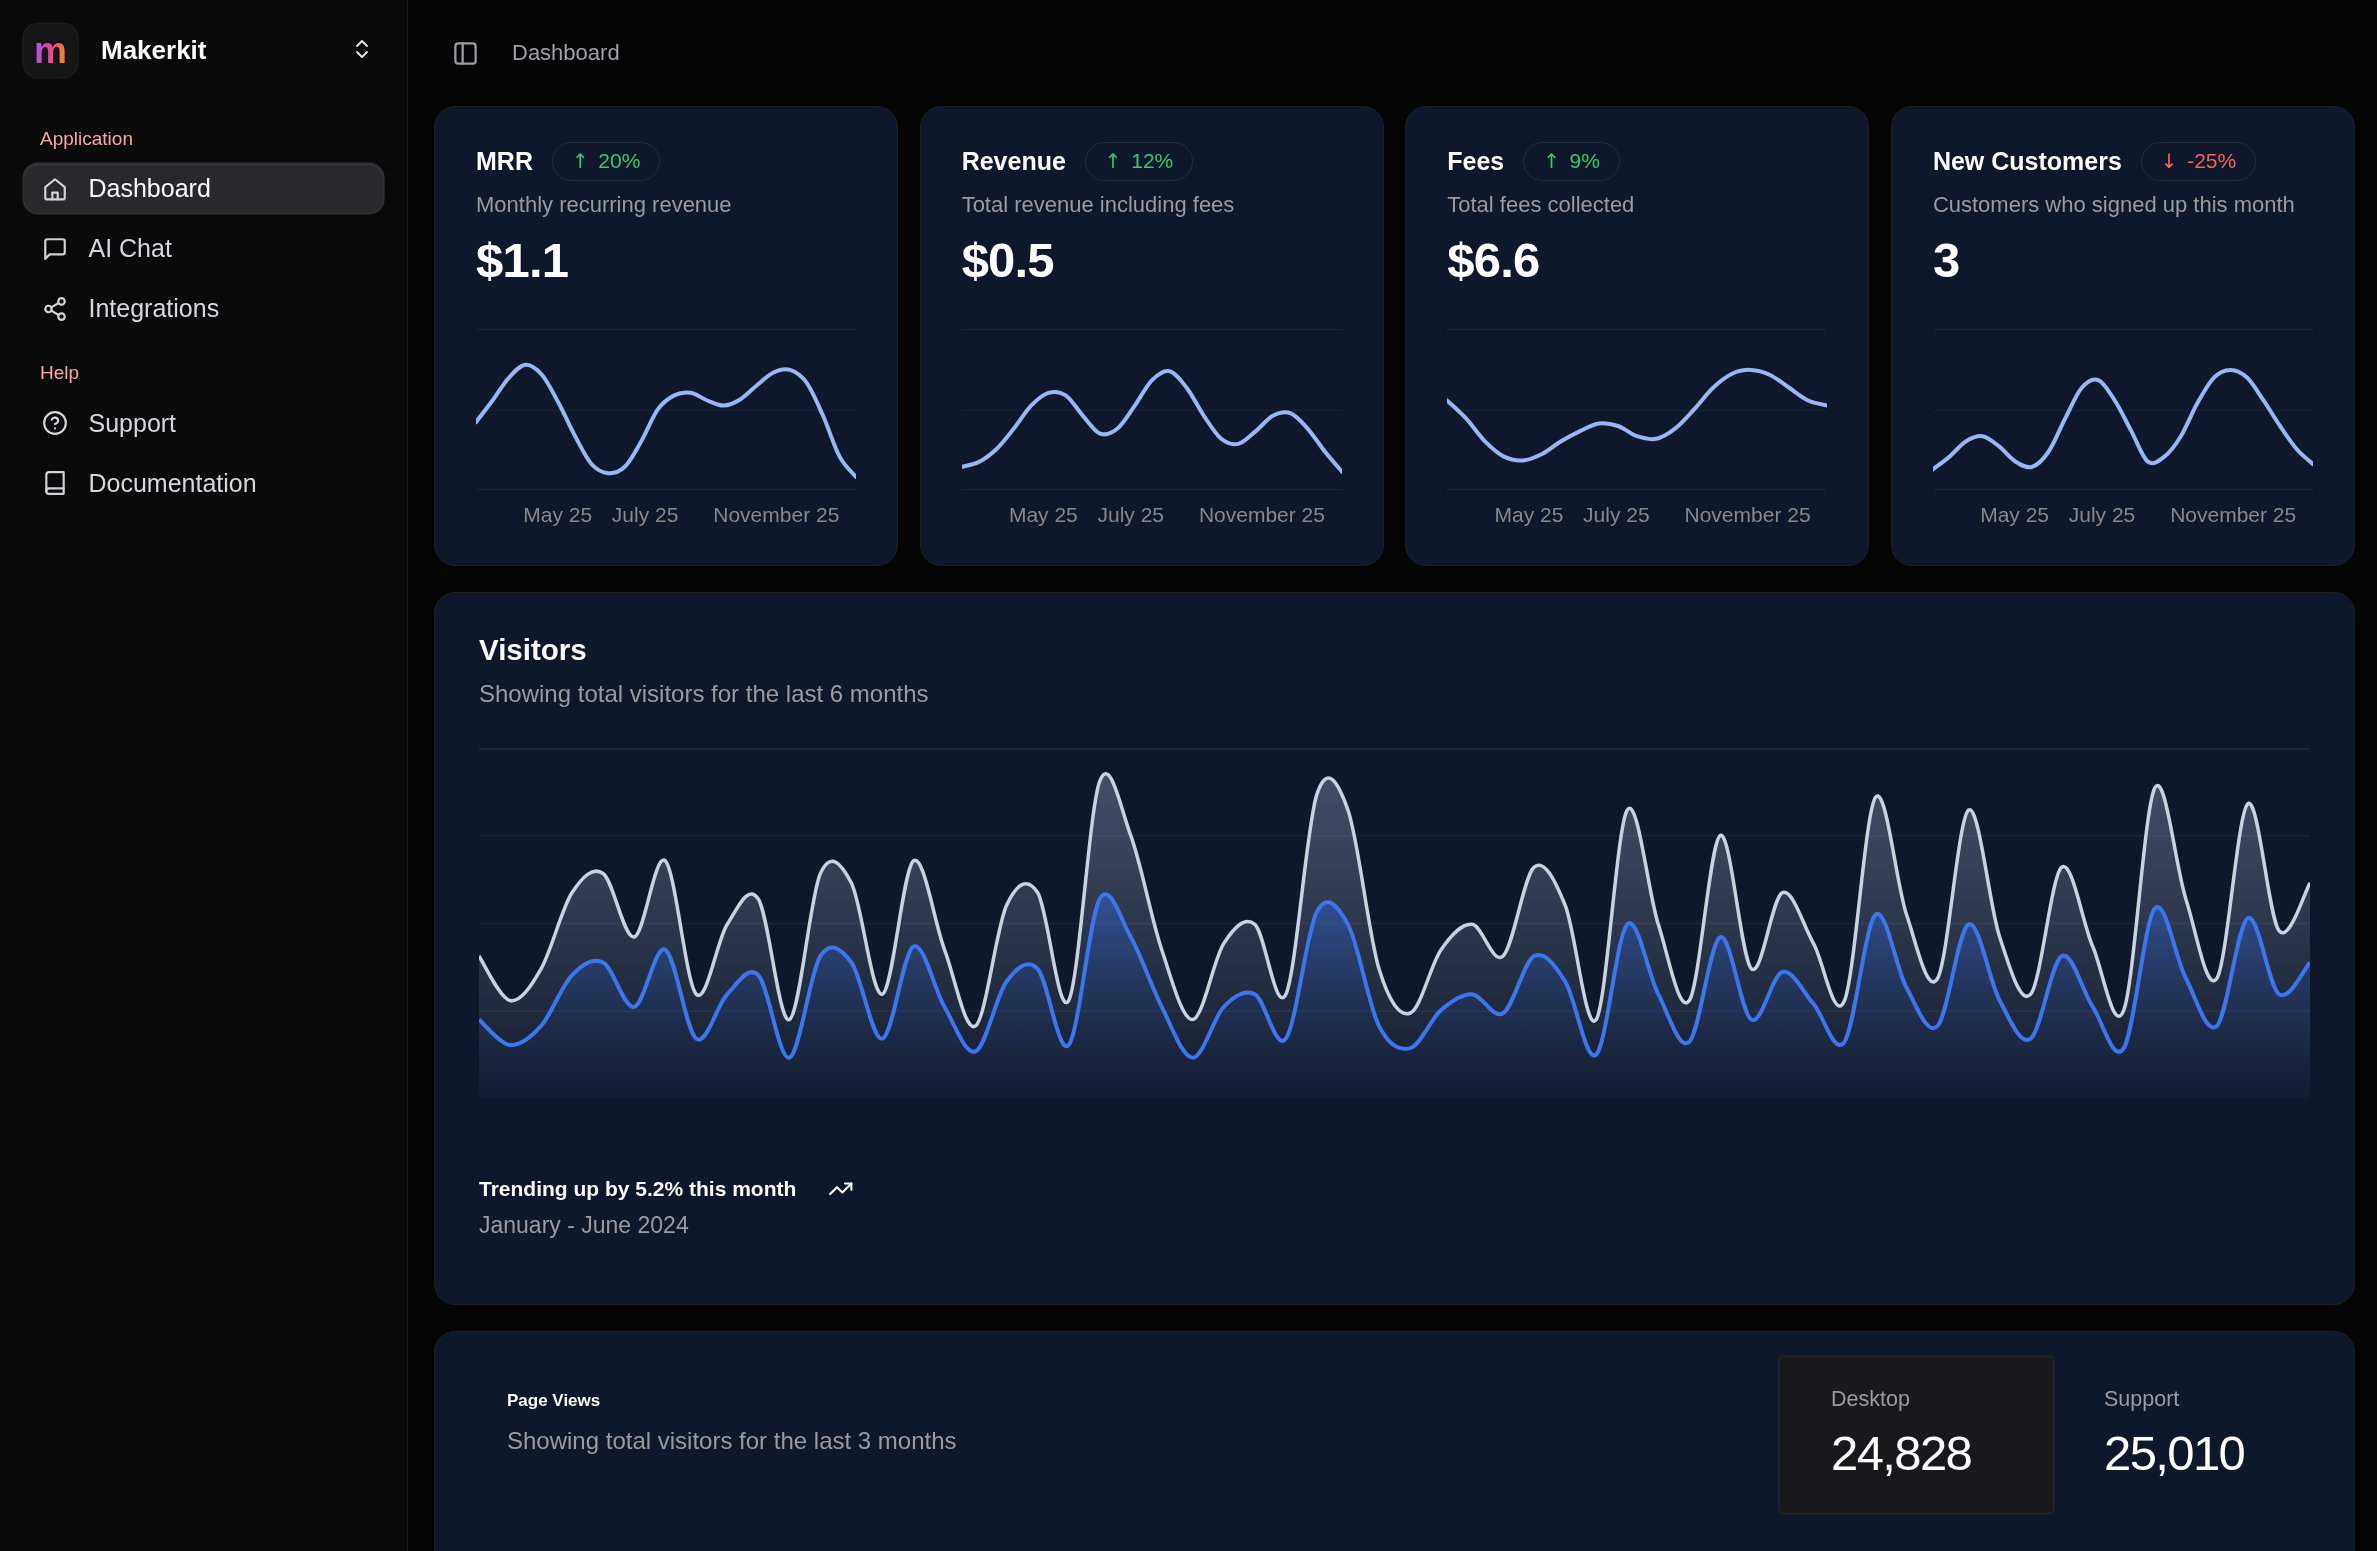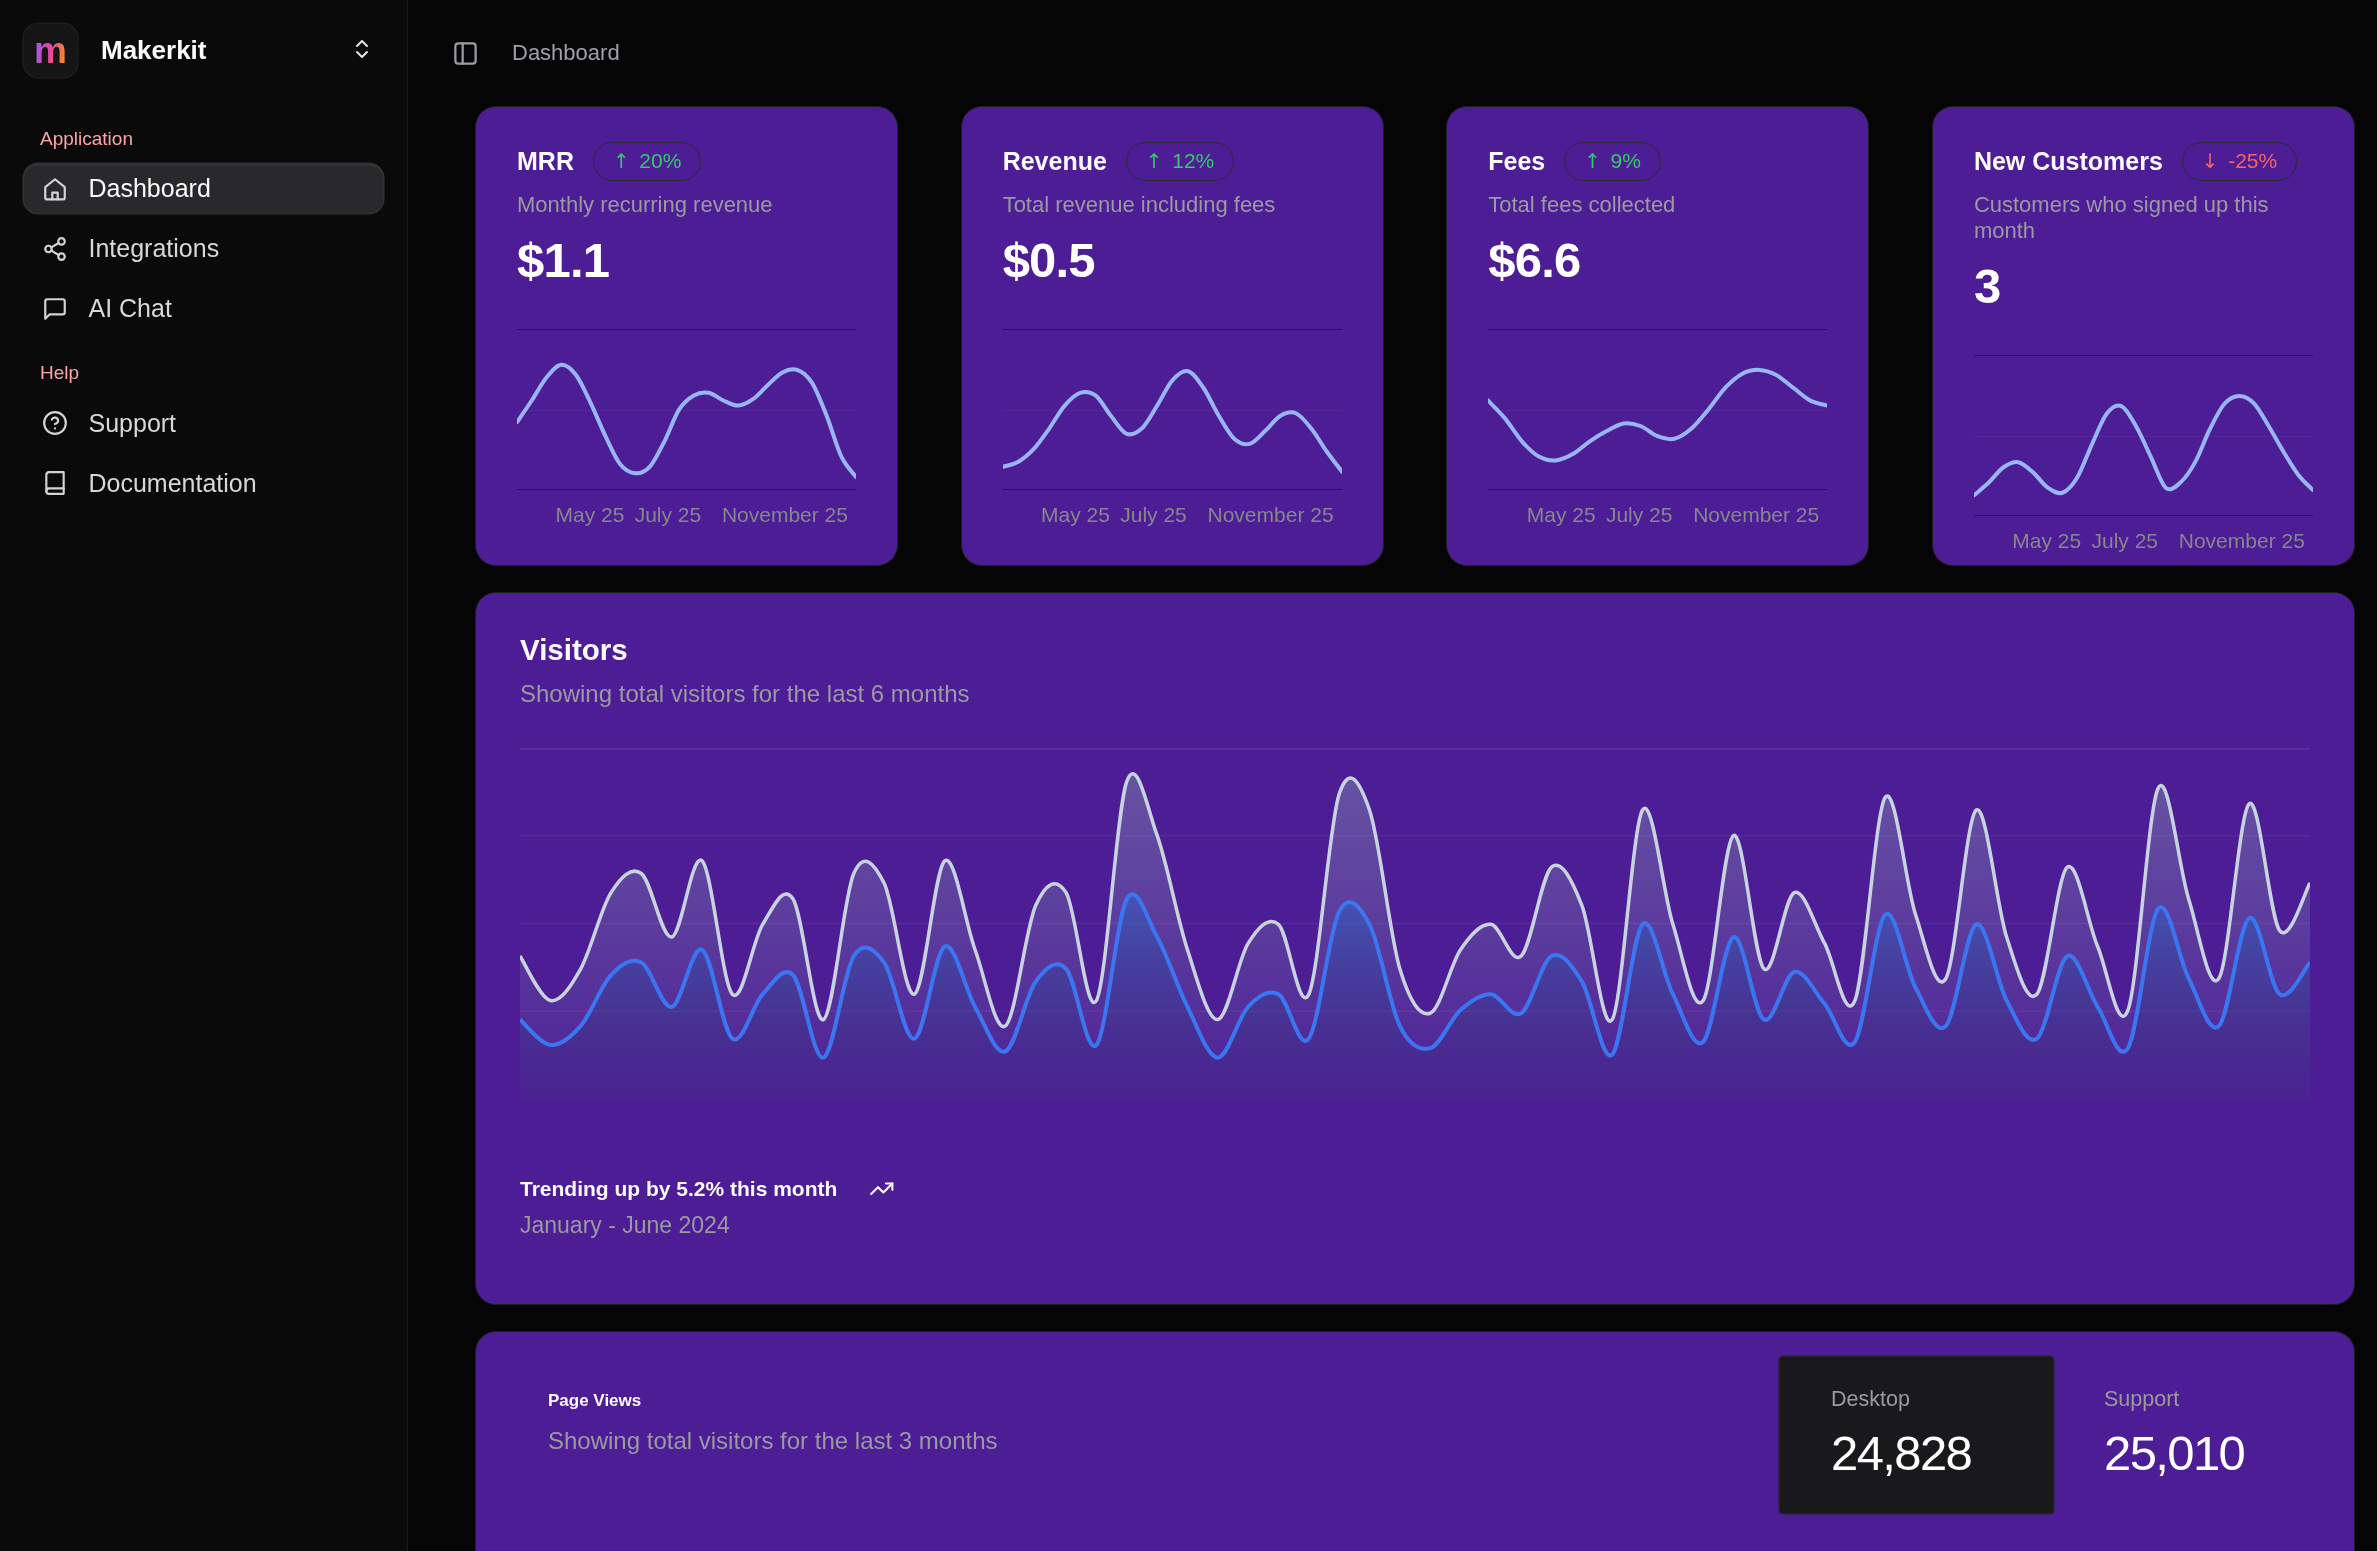--- a/index.html
+++ b/index.html
@@ -30,21 +30,21 @@
   
   .main { flex:1; display:flex; flex-direction:column; min-width:0; }
   .topbar { height:106px; display:flex; align-items:center; padding-left:44px; gap:33px; flex-shrink:0; }
   .topbar .ticon { color:#9b9ba3; display:flex; cursor:pointer; }
   .crumb { font-size:22px; color:#a0a0a8; }
 
   .content { padding:0 22px 0 26px; }
 
   
   .stats-row { display:flex; gap:21.5px; }
-  .card { background:#4c1d95; border:1.6px solid #1f1f23; border-radius:21px;margin-left:41px; }
+  .card { background:#0f172a; border:1.6px solid #1f1f23; border-radius:21px; }
   .stat-card { flex:1; height:460px; padding:35px 41px 0; display:flex; flex-direction:column; }
   .stat-head { display:flex; align-items:center; gap:19px; }
   .stat-title { font-size:25px; font-weight:600; color:#fafafa; }
   .badge { display:inline-flex; align-items:center; gap:9.6px; border:1.6px solid #2c2c31;
            border-radius:796px; padding:6.4px 19px; font-size:21px; font-weight:500; }
   .badge.up { color:#35c96b; }
   .badge.down { color:#f4665f; }
   .badge .arrow { font-family:"DejaVu Sans", sans-serif; font-size:20px; }
   .stat-desc { margin-top:11px; font-size:22px; color:#9a9aa1; }
   .stat-value { margin-top:14.3px; font-size:49px; font-weight:700; color:#ffffff; letter-spacing:-0.8px; }
@@ -108,37 +108,37 @@
               <path d="M3 10.2 12 3l9 7.2V20a1.6 1.6 0 0 1-1.6 1.6H4.6A1.6 1.6 0 0 1 3 20Z"></path>
               <path d="M9.5 21.6v-6.2h5v6.2"></path>
             </svg>
         </span>
         <span>Dashboard</span>
       </div>
 
       <div class="nav-item">
         <span class="nicon">
           <svg width="26" height="26" viewBox="0 0 24 24" fill="none" stroke="currentColor" stroke-width="2" stroke-linecap="round" stroke-linejoin="round">
+              <path d="M21 15a2 2 0 0 1-2 2H7l-4 4V5a2 2 0 0 1 2-2h14a2 2 0 0 1 2 2z"></path>
+            </svg>
+        </span>
+        <span>AI Chat</span>
+      </div>
+
+      <div class="nav-item">
+        <span class="nicon">
+          <svg width="26" height="26" viewBox="0 0 24 24" fill="none" stroke="currentColor" stroke-width="2" stroke-linecap="round" stroke-linejoin="round">
               <circle cx="18" cy="5" r="3"></circle>
               <circle cx="6" cy="12" r="3"></circle>
               <circle cx="18" cy="19" r="3"></circle>
               <line x1="8.59" y1="13.51" x2="15.42" y2="17.49"></line>
               <line x1="15.41" y1="6.51" x2="8.59" y2="10.49"></line>
             </svg>
         </span>
         <span>Integrations</span>
-      </div>
-
-      <div class="nav-item">
-        <span class="nicon">
-          <svg width="26" height="26" viewBox="0 0 24 24" fill="none" stroke="currentColor" stroke-width="2" stroke-linecap="round" stroke-linejoin="round">
-              <path d="M21 15a2 2 0 0 1-2 2H7l-4 4V5a2 2 0 0 1 2-2h14a2 2 0 0 1 2 2z"></path>
-            </svg>
-        </span>
-        <span>AI Chat</span>
       </div>
 
       <div class="sec-label help">Help</div>
 
       <div class="nav-item">
         <span class="nicon">
           <svg width="26" height="26" viewBox="0 0 24 24" fill="none" stroke="currentColor" stroke-width="2" stroke-linecap="round" stroke-linejoin="round">
               <circle cx="12" cy="12" r="10"></circle>
               <path d="M9.09 9a3 3 0 0 1 5.83 1c0 2-3 3-3 3"></path>
               <line x1="12" y1="17" x2="12.01" y2="17"></line>

